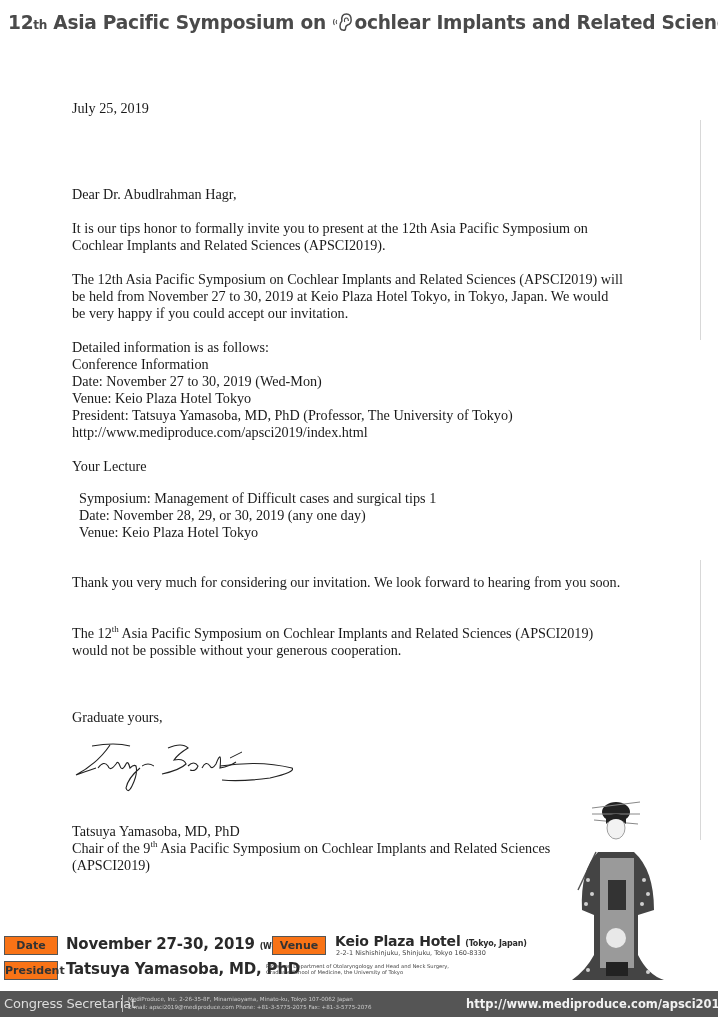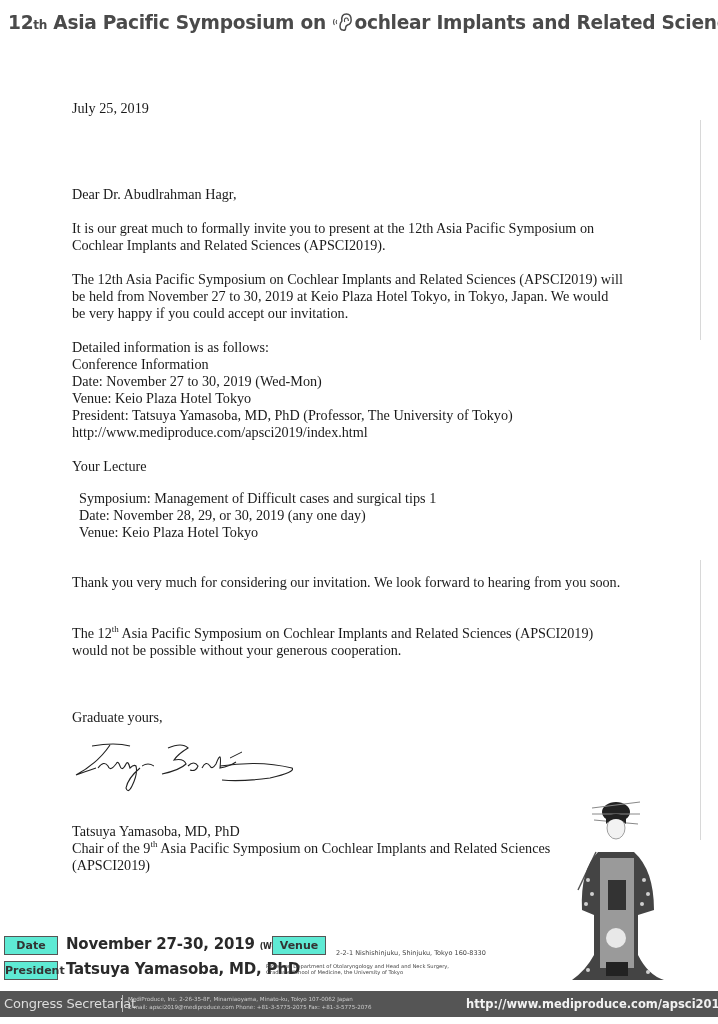--- a/index.html
+++ b/index.html
@@ -20,21 +20,21 @@
   .abs { position: absolute; left: 0; white-space: nowrap; }
   .bold { font-weight: normal; }
   sup { font-size: 9px; line-height: 0; vertical-align: 6px; }
   .lecture { left: 7px; }
   .signature { position: absolute; left: 70px; top: 738px; }
   .geisha { position: absolute; left: 568px; top: 790px; }
   .rmark { position: absolute; left: 700px; width: 1px; background: #d8d8d8; }
   .info-bar { position: absolute; left: 0; top: 934px; width: 718px; height: 52px;
     font-family: "DejaVu Sans", sans-serif; color: #2a2a2a; }
   .label-box {
-    position: absolute; border: 1px solid #555; background: #5eead4;
+    position: absolute; border: 1px solid #555; background: #f97316;
     font-size: 11px; font-weight: bold; color: #333; text-align: center;
     line-height: 17px; height: 17px;
   }
   .info-big { position: absolute; font-size: 15px; font-weight: bold; white-space: nowrap; color: #2a2a2a; letter-spacing: -0.2px; }
   .info-small { font-size: 8px; font-weight: bold; }
   .info-tiny { position: absolute; font-size: 5.2px; line-height: 6px; white-space: nowrap; color: #444; }
   .footer {
     position: absolute; left: 0; top: 991px; width: 718px; height: 26px;
     background: #555555; color: #eaeaea;
     font-family: "DejaVu Sans", sans-serif;
@@ -53,21 +53,21 @@
         <path d="M4.5 8 Q3 10 4.5 12" stroke="#555" stroke-width="1.2" fill="none"></path>
         <path d="M11 18 Q8 18 8 14 Q8 11 10 9 Q9 2 15 2 Q20 2 20 8 Q20 12 16 13 Q14 14 14 16 Q14 19 11 18 Z" stroke="#4a4a4a" stroke-width="1.6" fill="none"></path>
         <path d="M13 10 Q12 6 15 6 Q17 6 17 9" stroke="#4a4a4a" stroke-width="1.2" fill="none"></path>
       </svg></span><span>ochlear Implants and Related Sciences</span>
 </div>
 
 <div class="letter">
   <div class="abs" style="top:100px">July 25, 2019</div>
   <div class="abs" style="top:186px">Dear Dr. Abudlrahman Hagr,</div>
 
-  <div class="abs" style="top:220px">It is our great much to formally invite you to present at the 12th Asia Pacific Symposium on</div>
+  <div class="abs" style="top:220px">It is our tips honor to formally invite you to present at the 12th Asia Pacific Symposium on</div>
   <div class="abs" style="top:237px">Cochlear Implants and Related Sciences (APSCI2019).</div>
 
   <div class="abs" style="top:271px">The 12th Asia Pacific Symposium on Cochlear Implants and Related Sciences (APSCI2019) will</div>
   <div class="abs" style="top:288px">be held from November 27 to 30, 2019 at Keio Plaza Hotel Tokyo, in Tokyo, Japan. We would</div>
   <div class="abs" style="top:305px">be very happy if you could accept our invitation.</div>
 
   <div class="abs" style="top:339px">Detailed information is as follows:</div>
   <div class="abs bold" style="top:356px">Conference Information</div>
   <div class="abs" style="top:373px">Date: November 27 to 30, 2019 (Wed-Mon)</div>
   <div class="abs" style="top:390px">Venue: Keio Plaza Hotel Tokyo</div>
@@ -131,20 +131,21 @@
   </svg>
 </div>
 
 <div class="rmark" style="top:120px;height:220px"></div>
 <div class="rmark" style="top:560px;height:280px"></div>
 
 <div class="info-bar">
   <div class="label-box" style="left:4px;top:2px;width:52px">Date</div>
   <div class="info-big" style="left:66px;top:1px"><span>November 27-30, 2019</span> <span class="info-small">(Wed-Sat)</span></div>
   <div class="label-box" style="left:272px;top:2px;width:52px">Venue</div>
+  <div class="info-big" style="left:335px;top:-1px;font-size:14px"><span>Keio Plaza Hotel</span> <span class="info-small">(Tokyo, Japan)</span></div>
   <div class="info-tiny" style="left:336px;top:16px;font-size:6.5px;font-weight:normal">2-2-1 Nishishinjuku, Shinjuku, Tokyo 160-8330</div>
 
   <div class="label-box" style="left:4px;top:27px;width:52px">President</div>
   <div class="info-big" style="left:66px;top:26px">Tatsuya Yamasoba, MD, PhD</div>
   <div class="info-tiny" style="left:266px;top:29px">Professor, Department of Otolaryngology and Head and Neck Surgery,</div>
   <div class="info-tiny" style="left:266px;top:35px">Graduate School of Medicine, the University of Tokyo</div>
 </div>
 
 <div class="footer">
   <div class="sec">Congress Secretariat</div>

